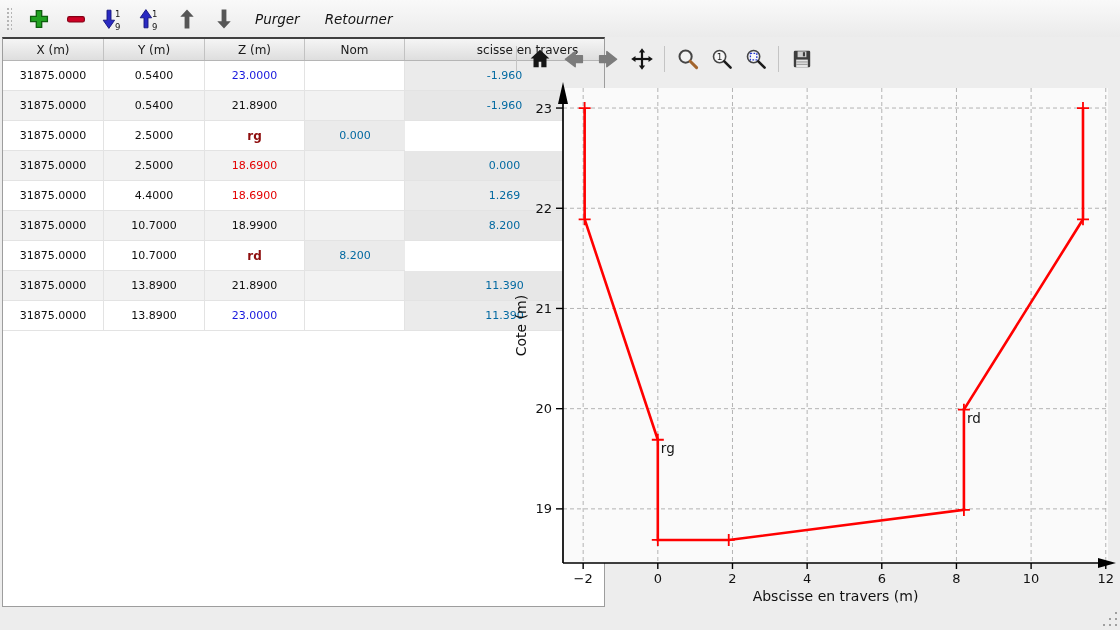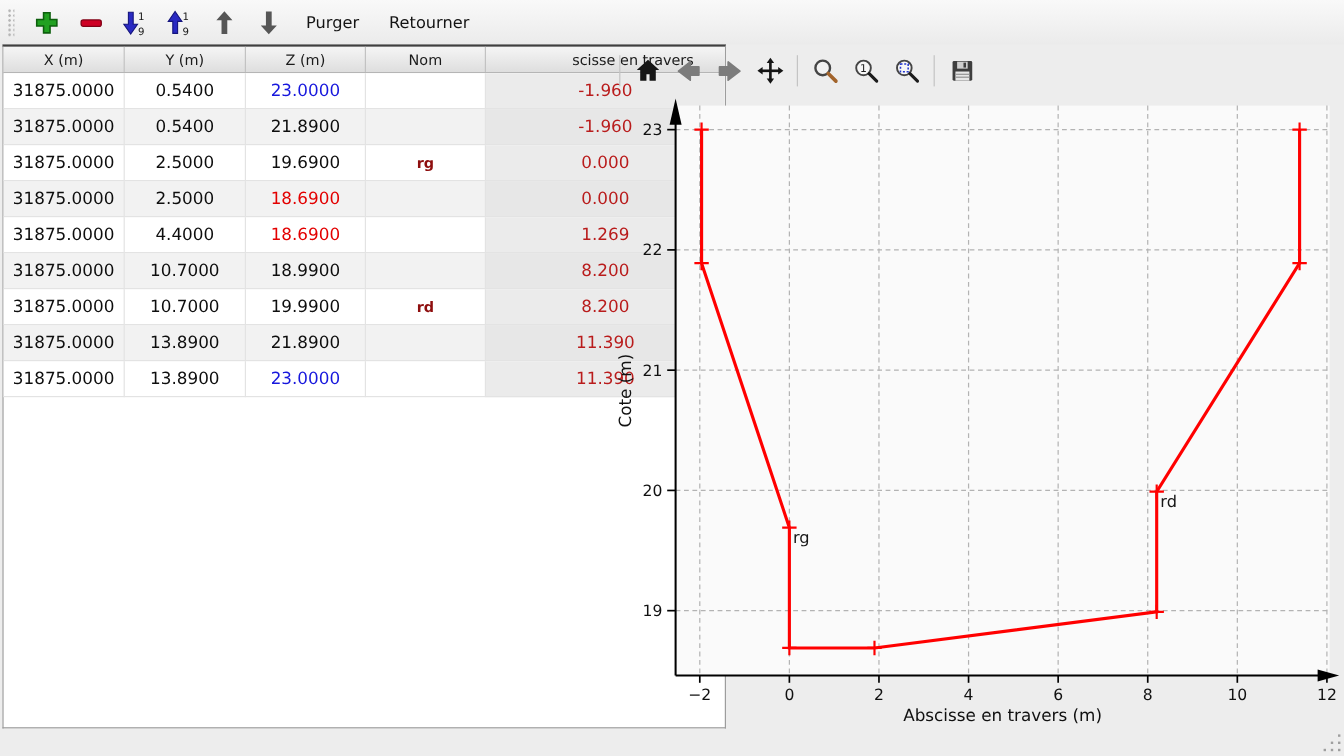--- a/index.html
+++ b/index.html
@@ -20,21 +20,21 @@
     background-image:radial-gradient(#b5b5b5 1px, transparent 1.2px);
     background-size:4px 4px;
   }
   .tbtn {
     width:28px; height:30px; border:none; background:transparent;
     display:flex; align-items:center; justify-content:center; cursor:pointer;
   }
   .tbtn svg { width:24px; height:24px; }
   .txtbtn {
     border:none; background:transparent; font-family:inherit;
-    font-size:13.5px; color:#141414; padding:5px 8px; cursor:pointer;
+    font-size:13.5px; color:#141414; padding:5px 8px; cursor:pointer;font-style:italic;
   }
   
   .left-panel {
     position:absolute; left:2px; top:37px; width:603px; height:570px;
     background:#ffffff;
     border:1px solid #9d9d9d; border-top:2px solid #404040;
   }
   .thead, .trow { display:grid; grid-template-columns:101px 101px 100px 100px 1fr; }
   .thead {
     height:22px; background:linear-gradient(#f5f5f5,#dedede);
@@ -42,26 +42,26 @@
   }
   .th {
     font-size:12px; color:#1a1a1a; overflow:hidden; white-space:nowrap;
     display:flex; align-items:center; justify-content:center;
     border-right:1px solid #c2c2c2;
   }
   .th:last-child { border-right:none;margin-left:46px; }
   .trow { height:30px; background:#ffffff; }
   .trow.even { background:#f2f2f2; }
   .td {
-    font-size:14px; color:#0e0e0e; overflow:hidden; white-space:nowrap;
+    font-size:11px; color:#0e0e0e; overflow:hidden; white-space:nowrap;
     display:flex; align-items:center; justify-content:center;
     border-right:1px solid #e3e3e3; border-bottom:1px solid #e3e3e3;
   }
   .td.nom  { font-weight:bold; font-size:12px; }
-  .td.abs  { background:#ebebeb; color:#b91c1c; border-right:none; }
+  .td.abs  { background:#ebebeb; color:#0369a1; border-right:none; }
   .trow.even .td.abs { background:#e7e7e7; }
   
   .right-panel { position:absolute; left:510px; top:35px; width:610px; height:575px; }
   .plot-svg { position:absolute; left:0; top:0; }
   .figbar {
     position:absolute; left:4px; top:8px; height:32px;
     display:flex; align-items:center; gap:7px;
   }
   .fbtn {
     width:27px; height:28px; border:none; background:transparent;
@@ -139,21 +139,20 @@
       <div class="trow even">
         <div class="td">31875.0000</div>
         <div class="td">0.5400</div>
         <div class="td" style="color: rgb(14, 14, 14);">21.8900</div>
         <div class="td nom" style="color: rgb(142, 14, 14);"></div>
         <div class="td abs">-1.960</div>
       </div>
       <div class="trow">
         <div class="td">31875.0000</div>
         <div class="td">2.5000</div>
-        <div class="td" style="color: rgb(14, 14, 14);">19.6900</div>
         <div class="td nom" style="color: rgb(142, 14, 14);">rg</div>
         <div class="td abs">0.000</div>
       </div>
       <div class="trow even">
         <div class="td">31875.0000</div>
         <div class="td">2.5000</div>
         <div class="td" style="color: rgb(227, 0, 0);">18.6900</div>
         <div class="td nom" style="color: rgb(142, 14, 14);"></div>
         <div class="td abs">0.000</div>
       </div>
@@ -167,21 +166,20 @@
       <div class="trow even">
         <div class="td">31875.0000</div>
         <div class="td">10.7000</div>
         <div class="td" style="color: rgb(14, 14, 14);">18.9900</div>
         <div class="td nom" style="color: rgb(142, 14, 14);"></div>
         <div class="td abs">8.200</div>
       </div>
       <div class="trow">
         <div class="td">31875.0000</div>
         <div class="td">10.7000</div>
-        <div class="td" style="color: rgb(14, 14, 14);">19.9900</div>
         <div class="td nom" style="color: rgb(142, 14, 14);">rd</div>
         <div class="td abs">8.200</div>
       </div>
       <div class="trow even">
         <div class="td">31875.0000</div>
         <div class="td">13.8900</div>
         <div class="td" style="color: rgb(14, 14, 14);">21.8900</div>
         <div class="td nom" style="color: rgb(142, 14, 14);"></div>
         <div class="td abs">11.390</div>
       </div>

